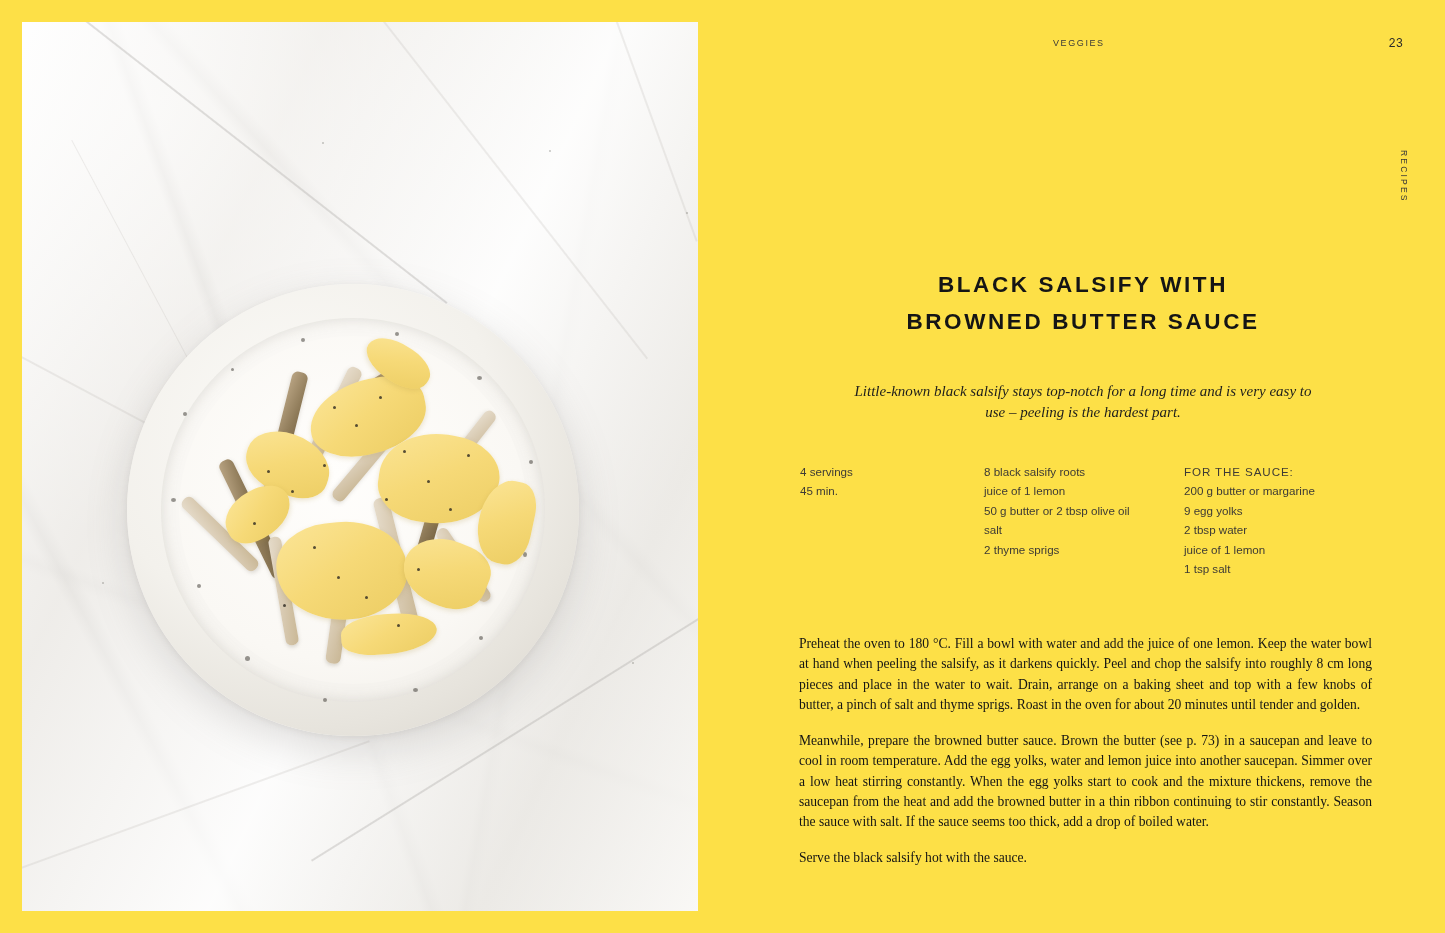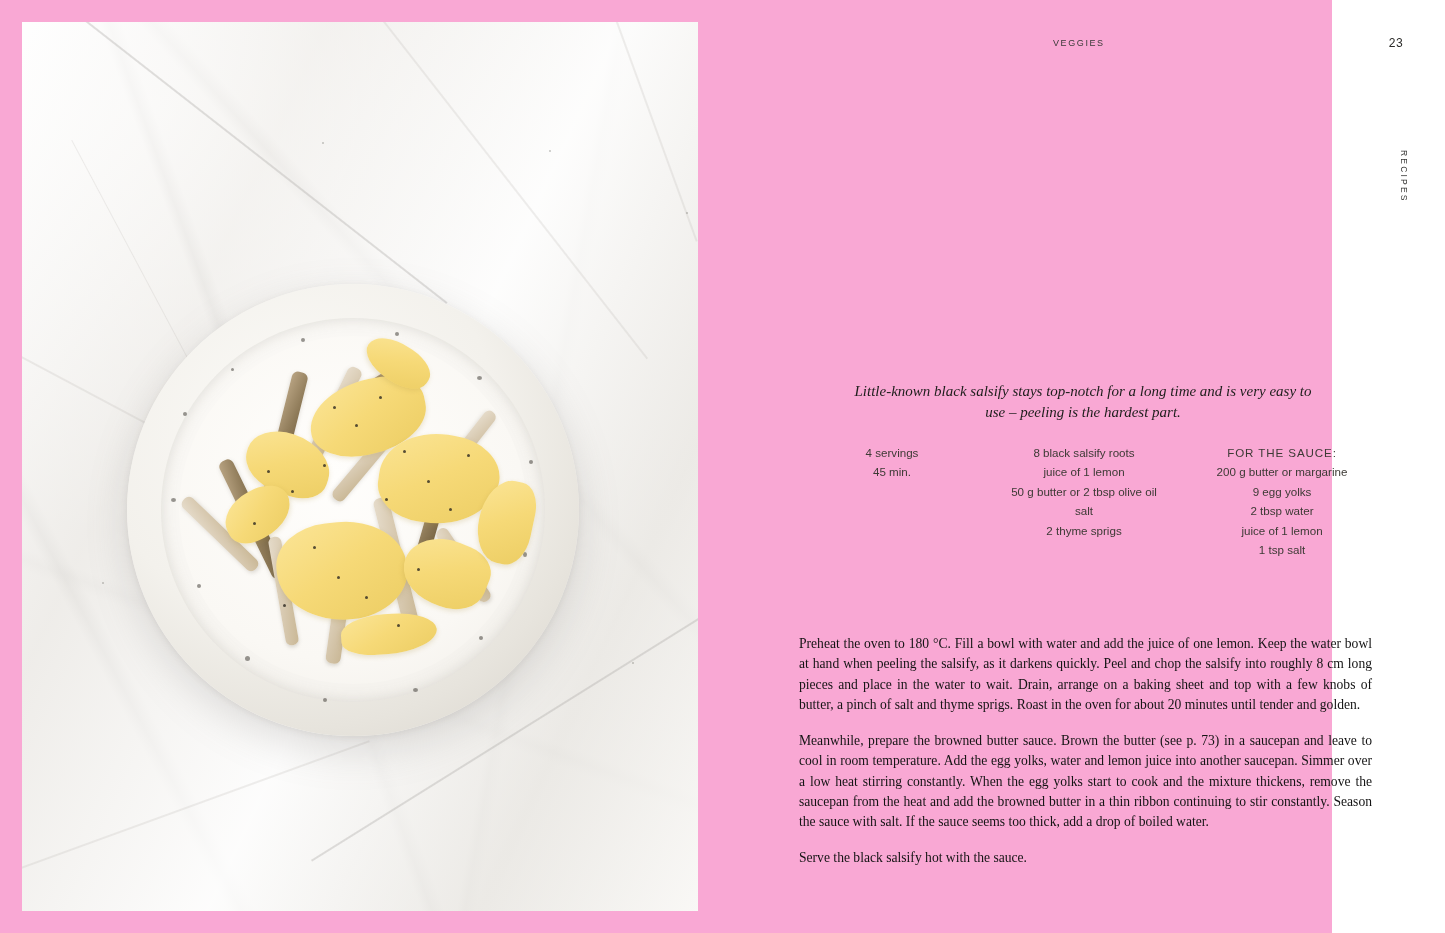--- a/index.html
+++ b/index.html
@@ -10,23 +10,23 @@
   body {
     width: 1445px;
     height: 933px;
     font-family: "Liberation Serif", serif;
     color: #1a1a1a;
     overflow: hidden;
   }
 
   .spread {
     position: relative;
-    width: 1332px;
+    width: 1445px;
     height: 933px;
-    background: #f9a8d4;
+    background: #fde047;
   }
 
   
   .photo-page {
     position: absolute;
     left: 22px;
     top: 22px;
     width: 676px;
     height: 889px;
     overflow: hidden;
@@ -190,28 +190,27 @@
     font-family: "Liberation Serif", serif;
     font-style: italic;
     font-size: 15px;
     line-height: 1.42;
     color: #1e1e1c;
   }
 
   .ingredients {
     position: absolute;
     left: 78px;
-    top: 443px;
+    top: 462px;
     width: 580px;
     display: flex;
     font-family: "Liberation Sans", sans-serif;
     font-size: 11.6px;
     line-height: 1.68;
     color: #3d3a35;
-    text-align: center;
   }
   .col-meta { width: 184px; }
   .col-meta .meta-line { display: block; }
   .col-main { width: 200px; }
   .col-sauce { width: 196px; }
   .sauce-head { letter-spacing: 0.9px; }
   .ing-line { display: block; white-space: nowrap; }
 
   .body-copy {
     position: absolute;
@@ -318,20 +317,24 @@
       </div>
     </div>
   </div>
 
   <div class="text-page">
 
     <div class="running-head">VEGGIES</div>
     <div class="folio">23</div>
     <div class="side-tab">RECIPES</div>
 
+    <h1 class="title">
+      <span>BLACK SALSIFY WITH</span>
+      <span class="line2">BROWNED BUTTER SAUCE</span>
+    </h1>
 
     <p class="standfirst">Little-known black salsify stays top-notch for a long time and is very easy to use – peeling is the hardest part.</p>
 
     <div class="ingredients">
       <div class="col-meta">
         <span class="meta-line">4 servings</span>
         <span class="meta-line">45 min.</span>
       </div>
       <div class="col-main">
         <span class="ing-line">8 black salsify roots</span>

